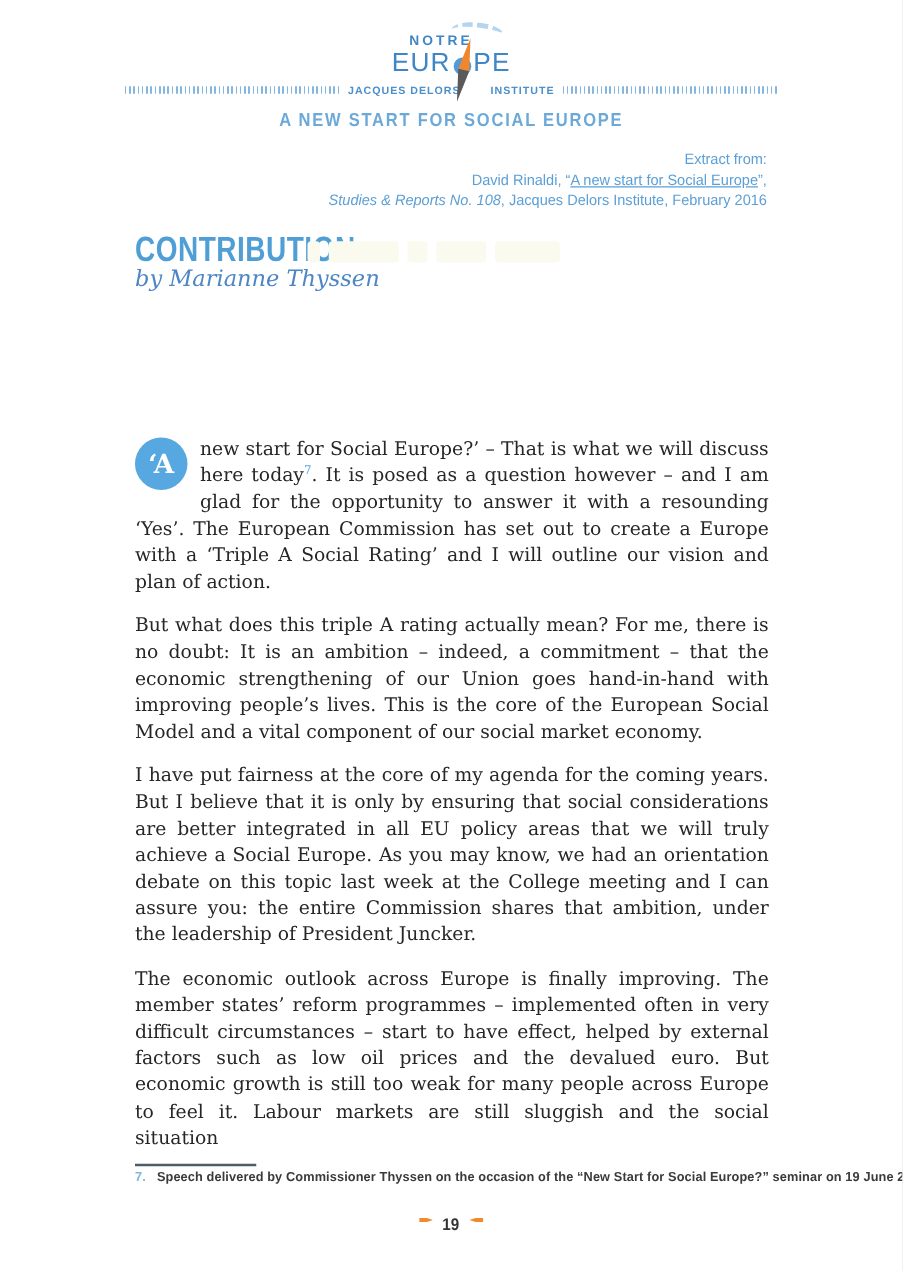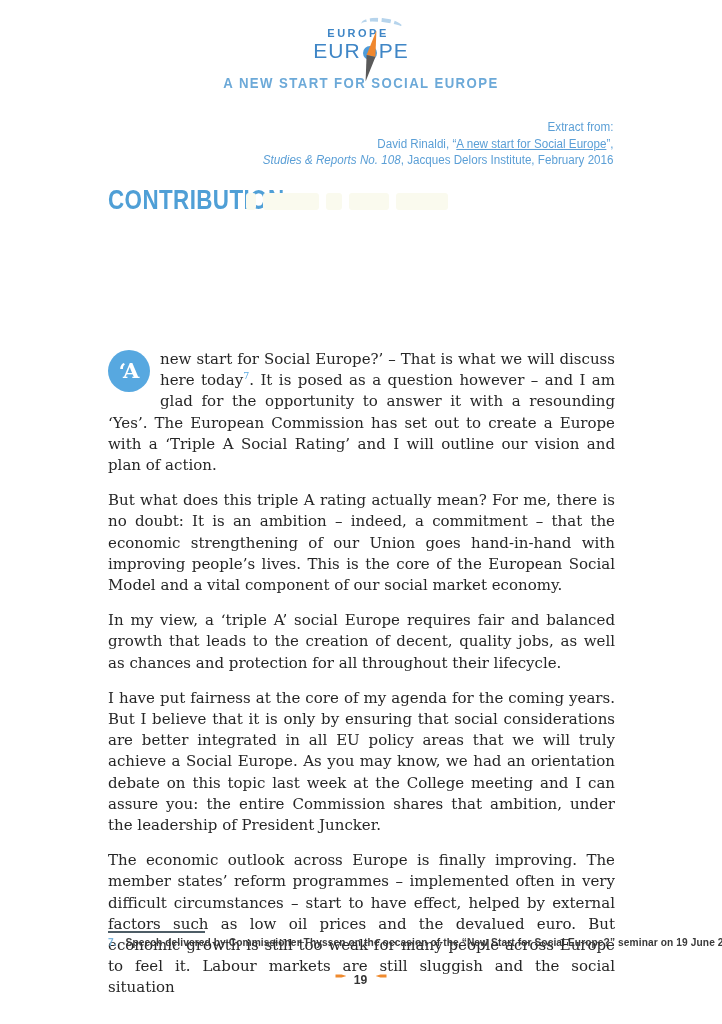--- a/index.html
+++ b/index.html
@@ -142,55 +142,62 @@
   .pn-arrow.right { clip-path: polygon(100% 30%, 45% 30%, 0 50%, 45% 70%, 100% 70%); }
 </style>
 </head>
 <body>
 
 <div class="page">
 
   <div class="header">
     <div class="logo">
       <div class="logo-arc"></div>
-      <div class="logo-notre">EUROPE</div>
+      <div class="logo-notre">NOTRE</div>
       <div class="logo-europe">
         <span>EUR</span>
         <span class="logo-disc"></span>
         <span>PE</span>
       </div>
     </div>
     <svg class="logo-needle" viewBox="0 0 18 52">
       <polygon points="9,0 13.5,26 4.5,26" fill="#f0872e"></polygon>
       <polygon points="4.5,26 13.5,26 9,52" fill="#5a5a5a"></polygon>
     </svg>
+    <div class="institute-row">
+      <div class="hatch"></div>
+      <div class="institute-label">JACQUES DELORS</div>
+      <div class="needle-gap"></div>
+      <div class="institute-label">INSTITUTE</div>
+      <div class="hatch"></div>
+    </div>
     <div class="subtitle">A NEW START FOR SOCIAL EUROPE</div>
   </div>
 
   <div class="extract">
     <div>Extract from:</div>
     <div><span>David Rinaldi, “</span><span class="ex-link">A new start for Social Europe</span><span>”,</span></div>
     <div><span class="ex-italic">Studies &amp; Reports No. 108</span><span>, Jacques Delors Institute, February 2016</span></div>
   </div>
 
   <div class="section-title">CONTRIBUTION</div>
   <div class="ghost-text">
     <span style="width:10px"></span>
     <span style="width:56px"></span>
     <span style="width:16px"></span>
     <span style="width:40px"></span>
     <span style="width:52px"></span>
   </div>
+  <div class="byline">by Marianne Thyssen</div>
 
   <div class="body-text">
     <p>
       <span class="dropcap">‘A</span><span>new start for Social Europe?’ – That is what we will discuss here today</span><span class="fn-ref">7</span><span>. It is posed as a question however – and I am glad for the opportunity to answer it with a resounding ‘Yes’. The European Commission has set out to create a Europe with a ‘Triple A Social Rating’ and I will outline our vision and plan of action.</span>
     </p>
     <p>But what does this triple A rating actually mean? For me, there is no doubt: It is an ambition – indeed, a commitment – that the economic strengthening of our Union goes hand-in-hand with improving people’s lives. This is the core of the European Social Model and a vital component of our social market economy.</p>
-    <p>In my view, a ‘triple A’ social Europe requires fair and balanced growth that leads to the creation of decent, quality jobs, as well as chances and protection for all throughout their lifecycle.</p>
     <p>I have put fairness at the core of my agenda for the coming years. But I believe that it is only by ensuring that social considerations are better integrated in all EU policy areas that we will truly achieve a Social Europe. As you may know, we had an orientation debate on this topic last week at the College meeting and I can assure you: the entire Commission shares that ambition, under the leadership of President Juncker.</p>
     <p>The economic outlook across Europe is finally improving. The member states’ reform programmes – implemented often in very difficult circumstances – start to have effect, helped by external factors such as low oil prices and the devalued euro. But economic growth is still too weak for many people across Europe to feel it. Labour markets are still sluggish and the social situation</p>
   </div>
 
   <div class="footnote">
     <div class="fn-rule"></div>
     <div class="fn-line"><span class="fn-num">7.</span><span>Speech delivered by Commissioner Thyssen on the occasion of the “New Start for Social Europe?” seminar on 19 June 2015. See </span></div>
   </div>
 
   <div class="footer">

